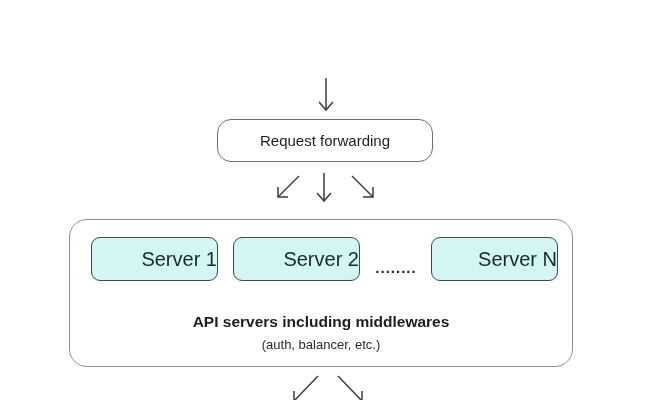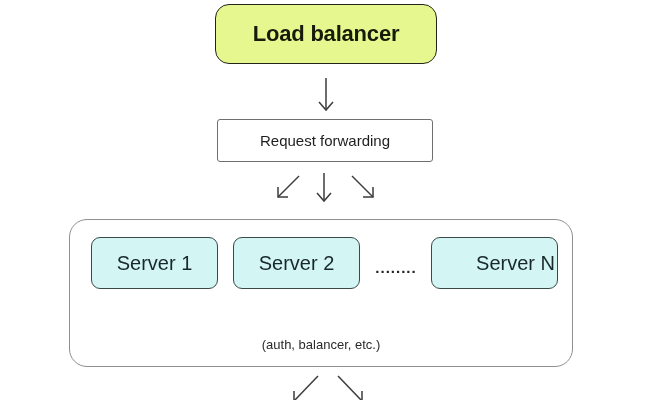--- a/index.html
+++ b/index.html
@@ -38,44 +38,44 @@
     font-size: 22px;
     font-weight: 700;
     letter-spacing: -0.2px;
     color: #171c0a;
   }
   .rf-node {
     left: 217px; top: 119px;
     width: 216px; height: 43px;
     background: #ffffff;
     border: 1.2px solid #6f6f6f;
-    border-radius: 3px;
+    border-radius: 14px;
     font-size: 15px;
     font-weight: 500;
     color: #1e1e1e;
   }
   .group-box {
     position: absolute;
     left: 69px; top: 219px;
     width: 504px; height: 148px;
     background: #ffffff;
     border: 1.2px solid #8f8f8f;
     border-radius: 18px;
     box-sizing: border-box;
   }
   .server-node {
     position: absolute;
     top: 17px;
-    width: 127px; height: 52px;
+    width: 127px; height: 44px;
     background: #d3f5f3;
     border: 1.3px solid #3a4a49;
     border-radius: 9px;
     display: flex;
     align-items: center;
-    justify-content: center;
+    justify-content: flex-end;
     font-size: 20px;
     font-weight: 500;
     color: #18282a;
     box-sizing: border-box;
   }
   .server-1 { left: 21px; }
   .server-2 { left: 163px; }
   .server-n { left: 361px; padding-left: 42px; }
   .ellipsis {
     position: absolute;
@@ -142,35 +142,33 @@
     <g>
       <line class="arrow-stroke" x1="318" y1="376" x2="294" y2="401"></line>
       <polyline class="arrow-stroke" points="294,391 294,401 304,401"></polyline>
     </g>
     <g>
       <line class="arrow-stroke" x1="338" y1="376" x2="362" y2="401"></line>
       <polyline class="arrow-stroke" points="362,391 362,401 352,401"></polyline>
     </g>
   </svg>
 
-  <div class="node lb-node">
-    <span>Load balancer</span>
-  </div>
 
   <div class="node rf-node">
     <span>Request forwarding</span>
   </div>
 
   <div class="group-box">
     <div class="server-node server-1">
       <span>Server 1</span>
     </div>
     <div class="server-node server-2">
       <span>Server 2</span>
     </div>
     <div class="ellipsis">........</div>
     <div class="server-node server-n">
       <span>Server N</span>
     </div>
+    <div class="caption">API servers including middlewares</div>
     <div class="subcaption">(auth, balancer, etc.)</div>
   </div>
 
 </div>
 
 </body></html>

